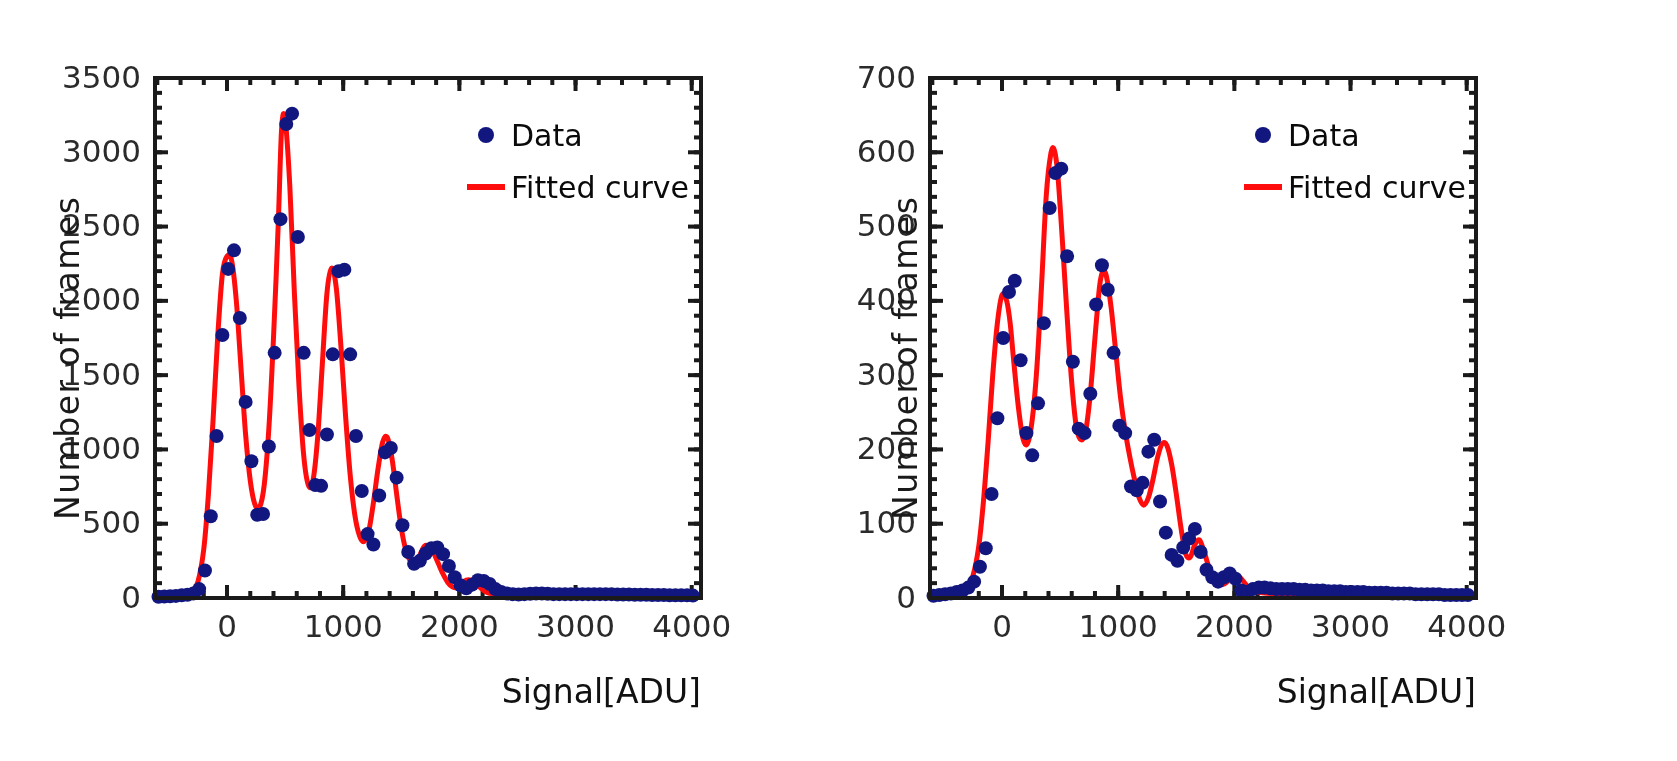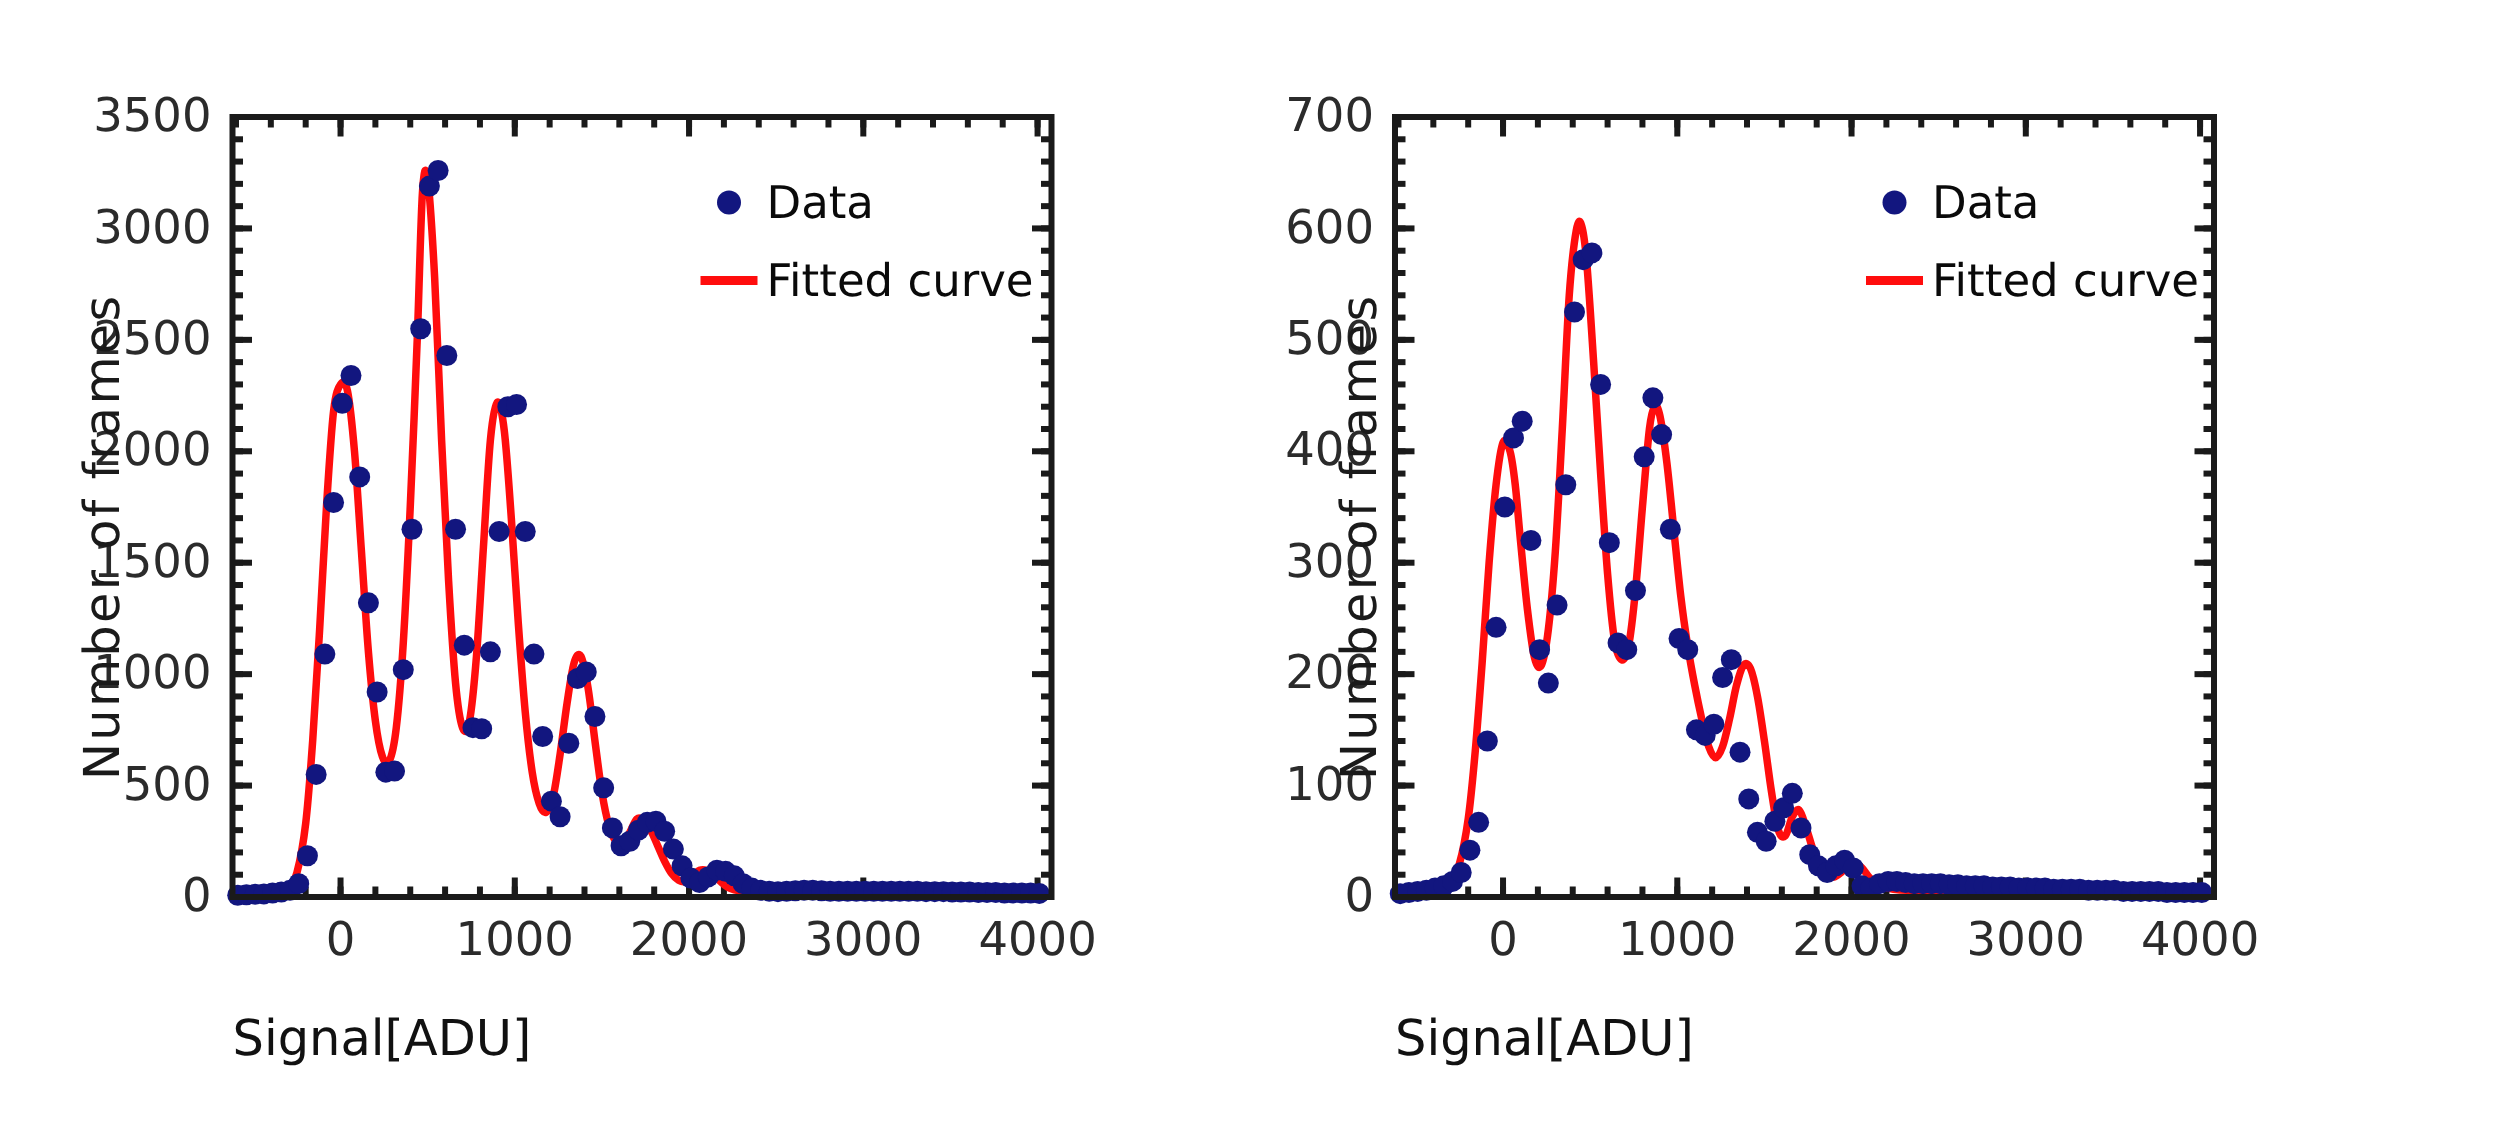--- a/index.html
+++ b/index.html
@@ -18,21 +18,21 @@
     transform-origin:0 0;
     transform:rotate(-90deg);
   }
   #ylabel-left{left:48px;top:520px;}
   #ylabel-right{left:886px;top:520px;}
   .xlabel{
     position:absolute;
     font-size:33px;
     color:#111111;
     white-space:nowrap;
-    text-align:left;
+    text-align:right;
   }
   #xlabel-left{left:155px;top:672px;width:546px;}
   #xlabel-right{left:930px;top:672px;width:546px;}
   .tick-text{font-size:31px;fill:#2b2b2b;font-family:"DejaVu Sans",sans-serif;}
   .tick-text-y{text-anchor:end;dominant-baseline:middle;}
   .tick-text-x{text-anchor:middle;dominant-baseline:hanging;}
   .legend-text{font-size:30px;fill:#0a0a0a;font-family:"DejaVu Sans",sans-serif;dominant-baseline:middle;}
 </style>
 </head>
 <body>

